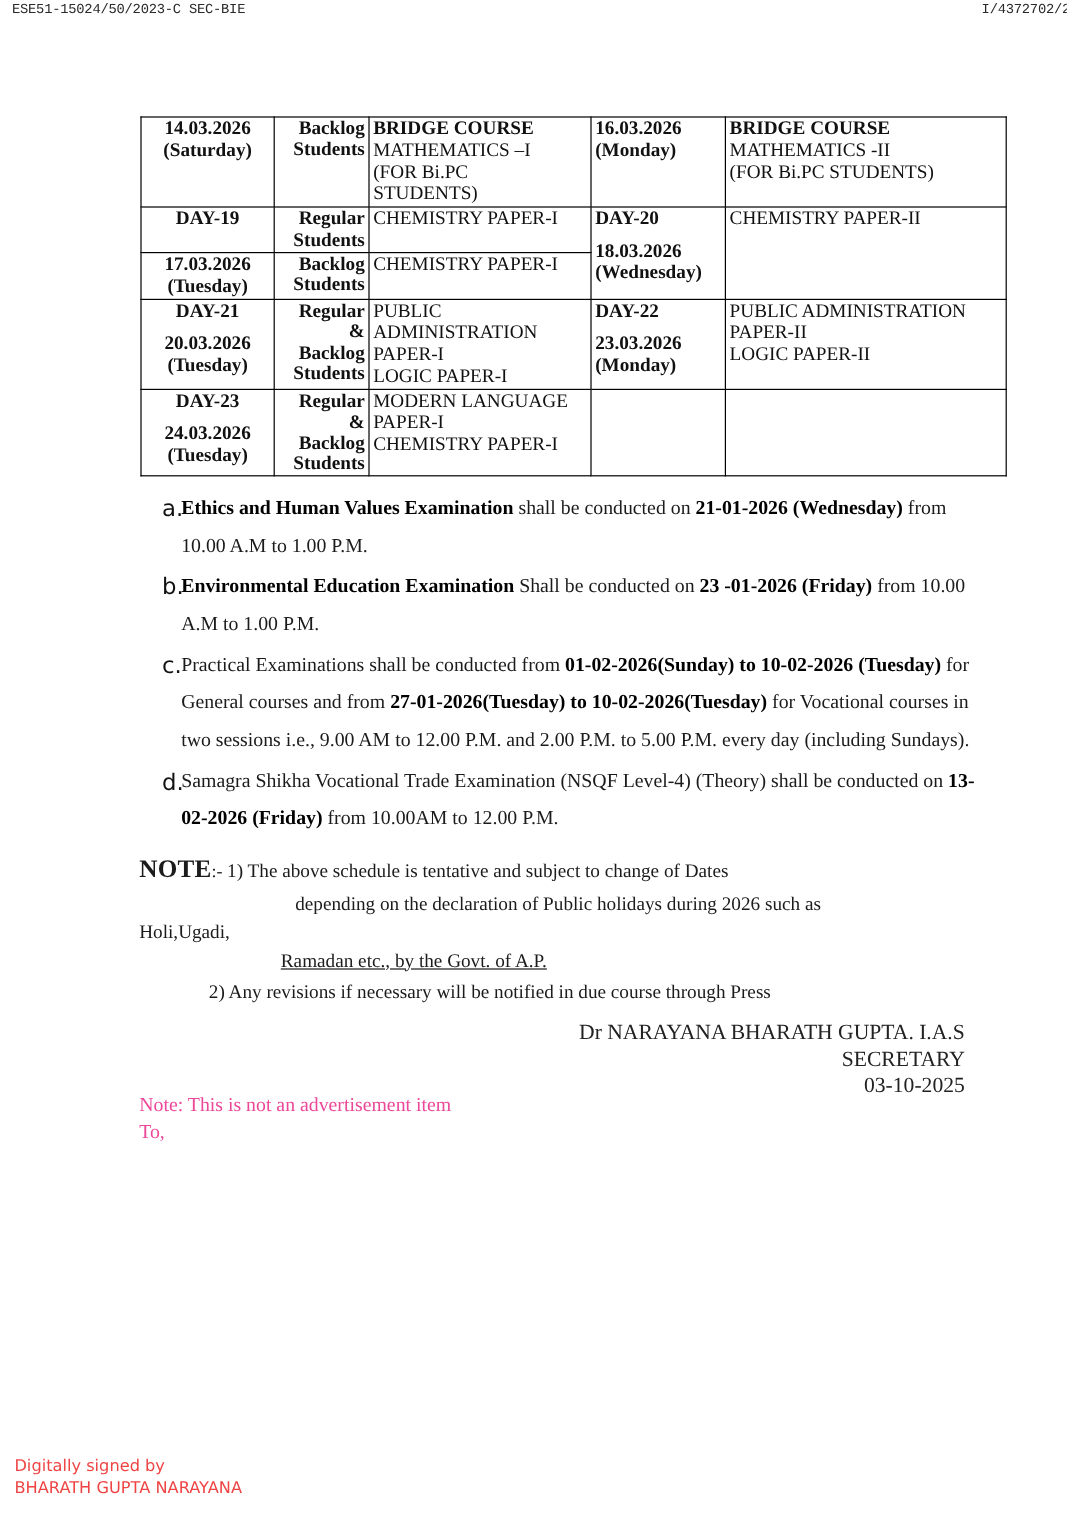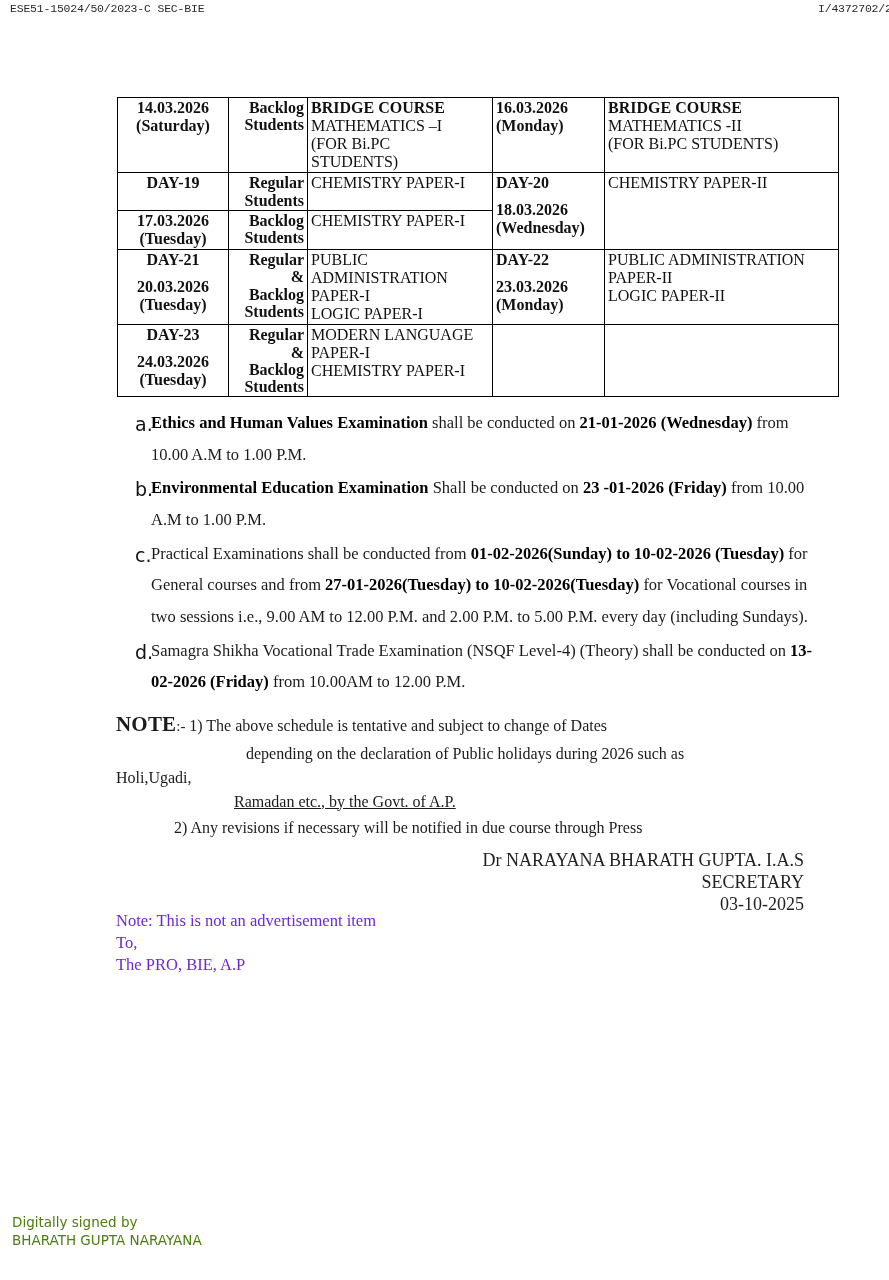--- a/index.html
+++ b/index.html
@@ -181,33 +181,33 @@
   }
 
   
   #closing-block {
     position: absolute;
     left: 116px;
     top: 910px;
     width: 500px;
     font-size: 16.5px;
     line-height: 1.32;
-    color: #6d28d9;
+    color: #ec4899;
   }
 
   
   #digital-signature {
     position: absolute;
     left: 12px;
     top: 1214px;
     width: 330px;
     font-family: "DejaVu Sans", "Liberation Sans", sans-serif;
     font-size: 13.5px;
     line-height: 1.32;
-    color: #4d7c0f;
+    color: #ef4444;
   }
 </style>
 </head>
 <body>
 
 <div id="doc-header">
   <span class="hdr-left">ESE51-15024/50/2023-C  SEC-BIE</span>
   <span class="hdr-right">I/4372702/2</span>
 </div>
 
@@ -379,19 +379,18 @@
 
 <div id="signature-block">
   <div>Dr NARAYANA BHARATH GUPTA. I.A.S</div>
   <div>SECRETARY</div>
   <div>03-10-2025</div>
 </div>
 
 <div id="closing-block">
   <div>Note: This is not an advertisement item</div>
   <div>To,</div>
-  <div>The PRO, BIE, A.P</div>
 </div>
 
 <div id="digital-signature">
   <div>Digitally signed by</div>
   <div>BHARATH GUPTA NARAYANA</div>
 </div>
 
 </body></html>

